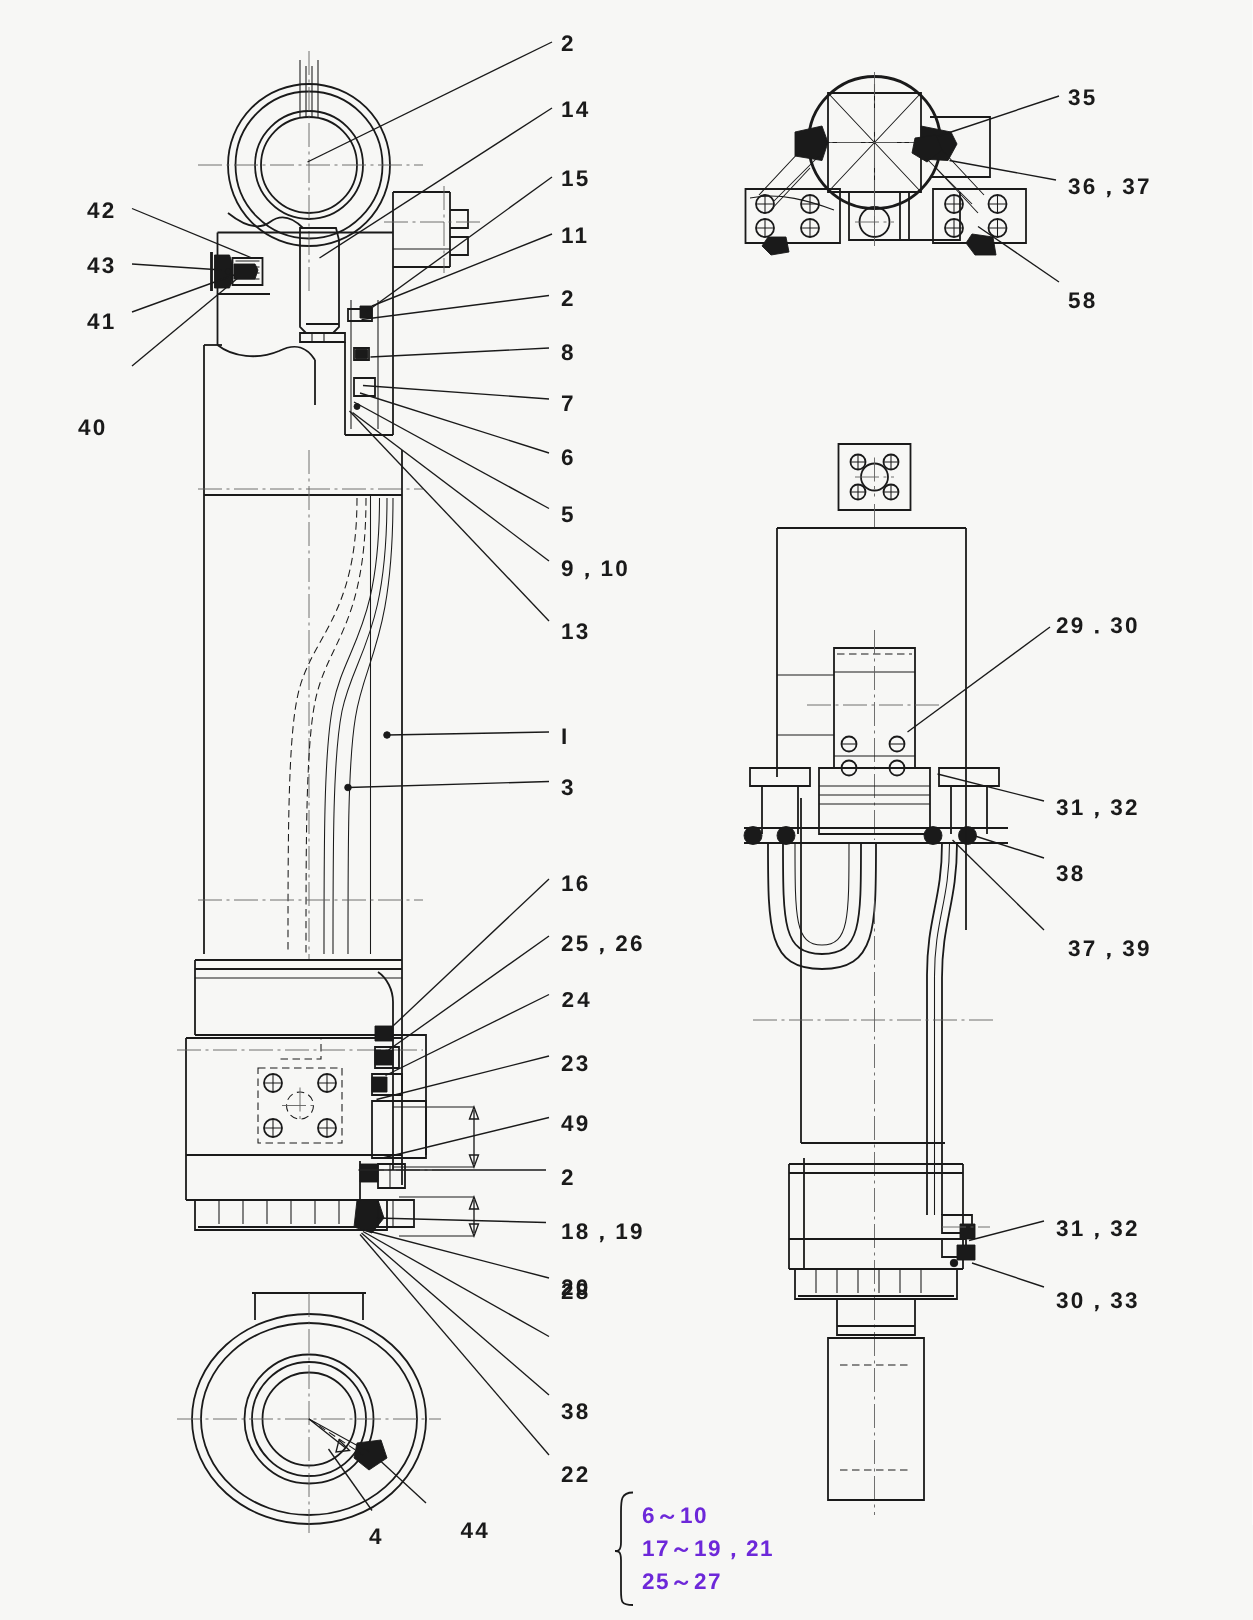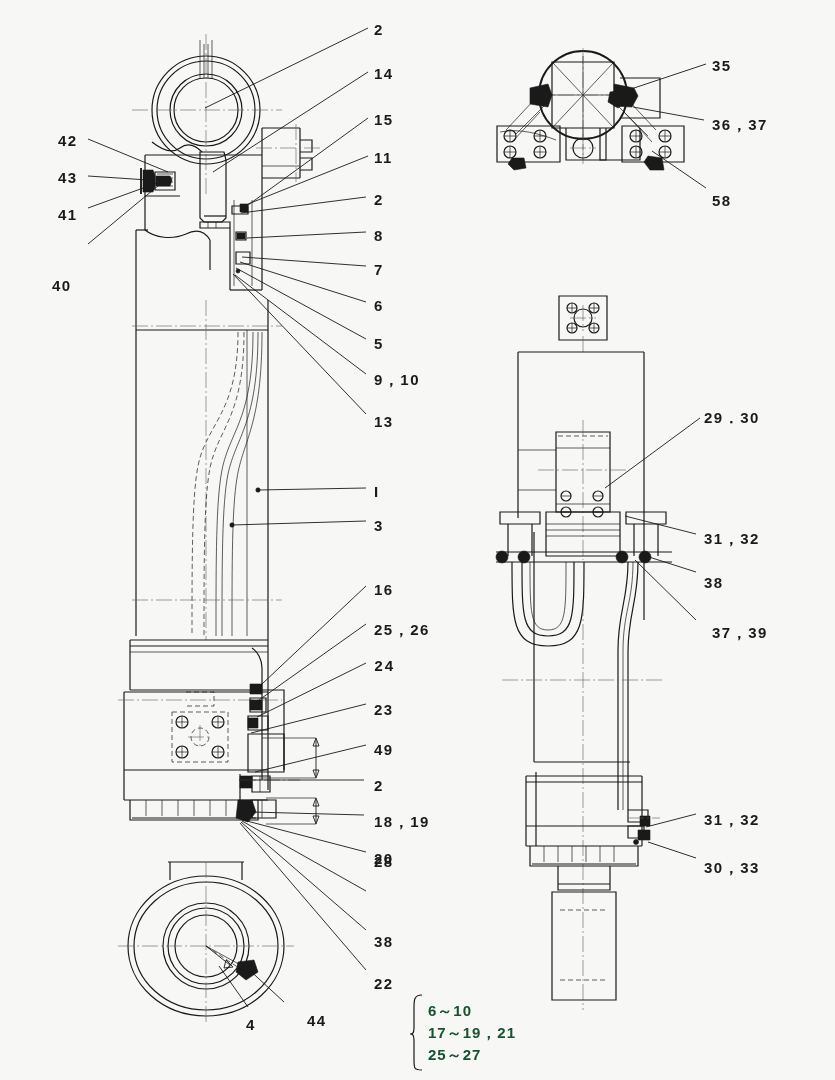--- a/index.html
+++ b/index.html
@@ -19,21 +19,21 @@
     color:#1a1a1a;
     letter-spacing:1.5px;
     white-space:nowrap;
     line-height:1;
   }
   .note{
     position:absolute;
     font-family:"Liberation Sans", sans-serif;
     font-size:15px;
     font-weight:700;
-    color:#14532d;
+    color:#6d28d9;
     letter-spacing:1px;
     white-space:nowrap;
     line-height:22px;
   }
 </style>
 </head>
 <body>
 
 <div id="page">
 

